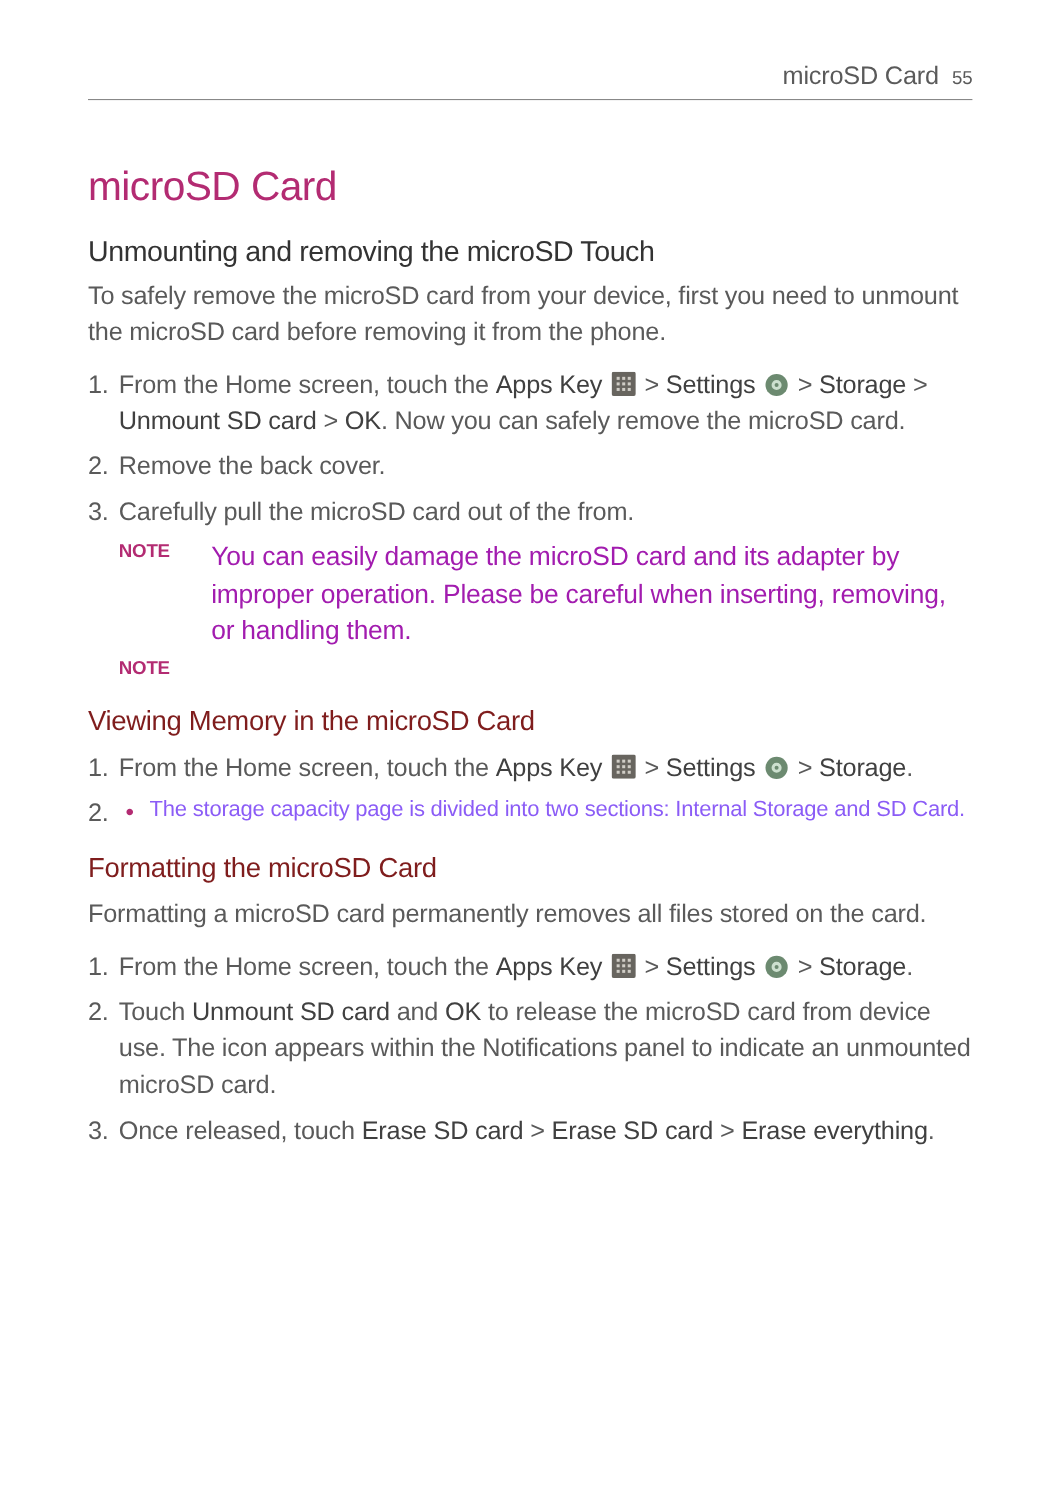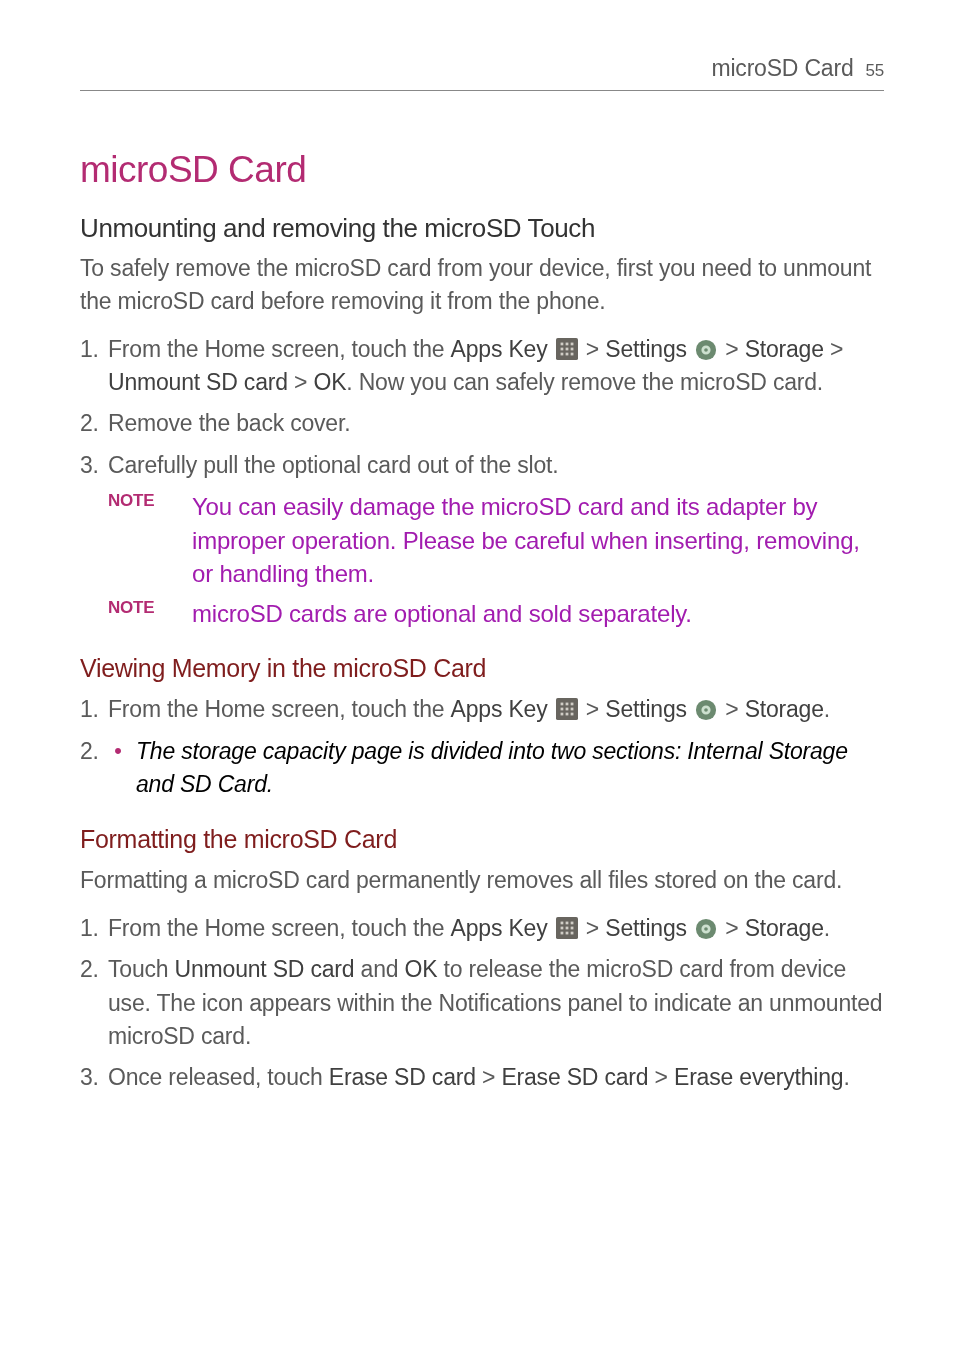--- a/index.html
+++ b/index.html
@@ -99,27 +99,26 @@
     font-weight: 400;
     margin-top: 24px;
     margin-bottom: 10px;
     letter-spacing: -0.3px;
   }
   ul.bullets {
     list-style: none;
     margin-top: 6px;
   }
   ul.bullets > li {
-    font-size: 23px;
+    font-size: 20px;
     line-height: 1.45;
-    color: #000000;
+    color: #8b5cf6;
     position: relative;
     padding-left: 28px;
     margin-left: 0;
-    font-style: italic;
   }
   ul.bullets > li::before {
     content: "•";
     color: #b32b72;
     position: absolute;
     left: 6px;
     font-size: 22px;
     top: 0;
   }
   .icon-apps {
@@ -174,30 +173,29 @@
     <span> &gt; </span><span class="bold">Settings</span>
     <span class="icon-settings">
         <svg viewBox="0 0 24 24">
           <circle cx="12" cy="12" r="11" fill="#6c8a70"></circle>
           <path fill="#cde0cf" d="M12 7a5 5 0 100 10 5 5 0 000-10zm0 7a2 2 0 110-4 2 2 0 010 4z"></path>
         </svg>
       </span>
     <span> &gt; </span><span class="bold">Storage</span><span> &gt; </span><span class="bold">Unmount SD card</span><span> &gt; </span><span class="bold">OK</span><span>. Now you can safely remove the microSD card.</span>
   </li>
   <li>Remove the back cover.</li>
-  <li>Carefully pull the optional card out of the slot.</li>
+  <li>Carefully pull the microSD card out of the from.</li>
 </ol>
 
 <div class="note-row">
   <div class="note-label">NOTE</div>
   <div class="note-text">You can easily damage the microSD card and its adapter by improper operation. Please be careful when inserting, removing, or handling them.</div>
 </div>
 <div class="note-row">
   <div class="note-label">NOTE</div>
-  <div class="note-text">microSD cards are optional and sold separately.</div>
 </div>
 
 <h3 class="section-heading">Viewing Memory in the microSD Card</h3>
 <ol>
   <li>
     <span>From the Home screen, touch the </span><span class="bold">Apps Key</span>
     <span class="icon-apps">
         <svg viewBox="0 0 24 24">
           <rect width="24" height="24" rx="2" fill="#68655f"></rect>
           <g fill="#d0cdc6">

